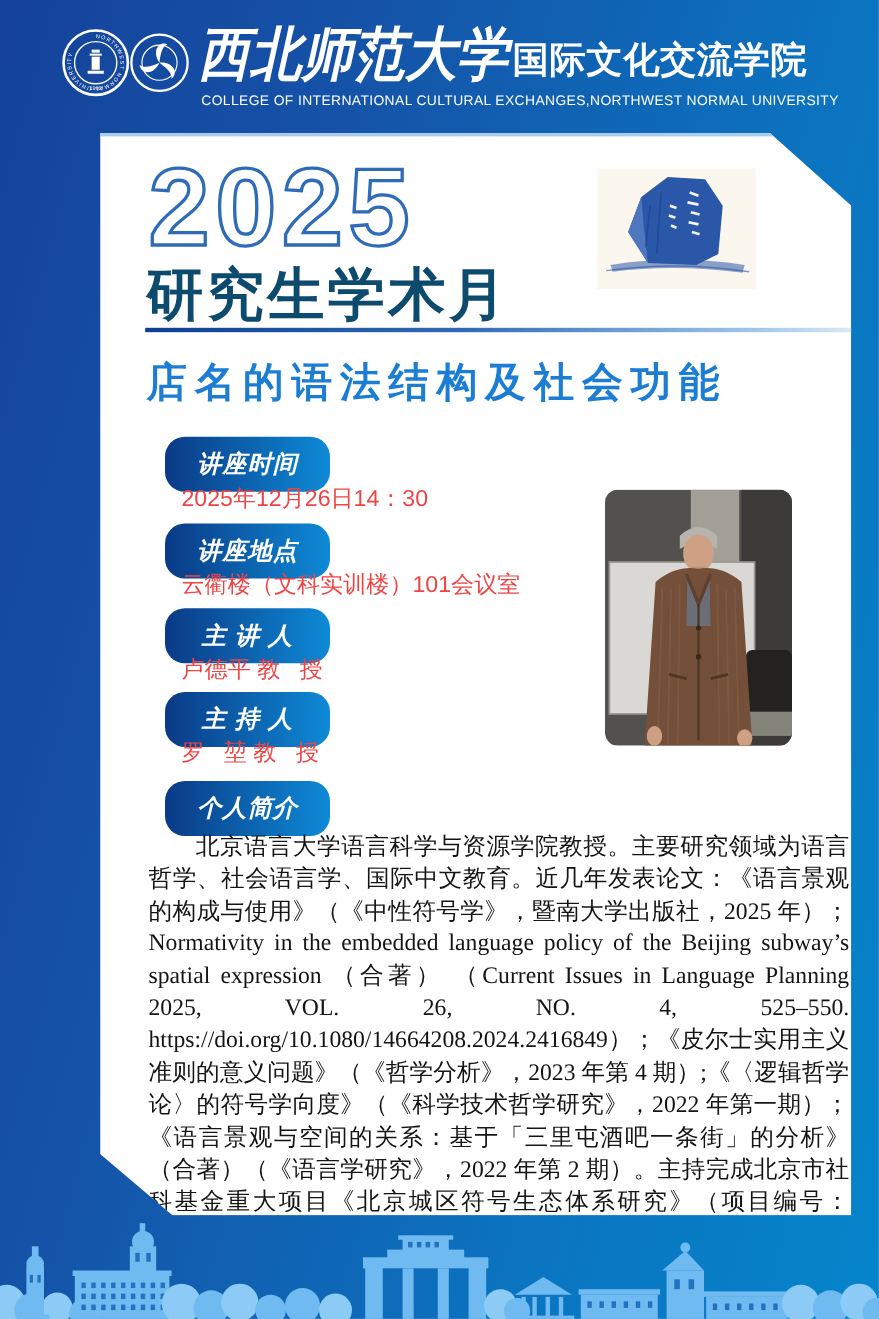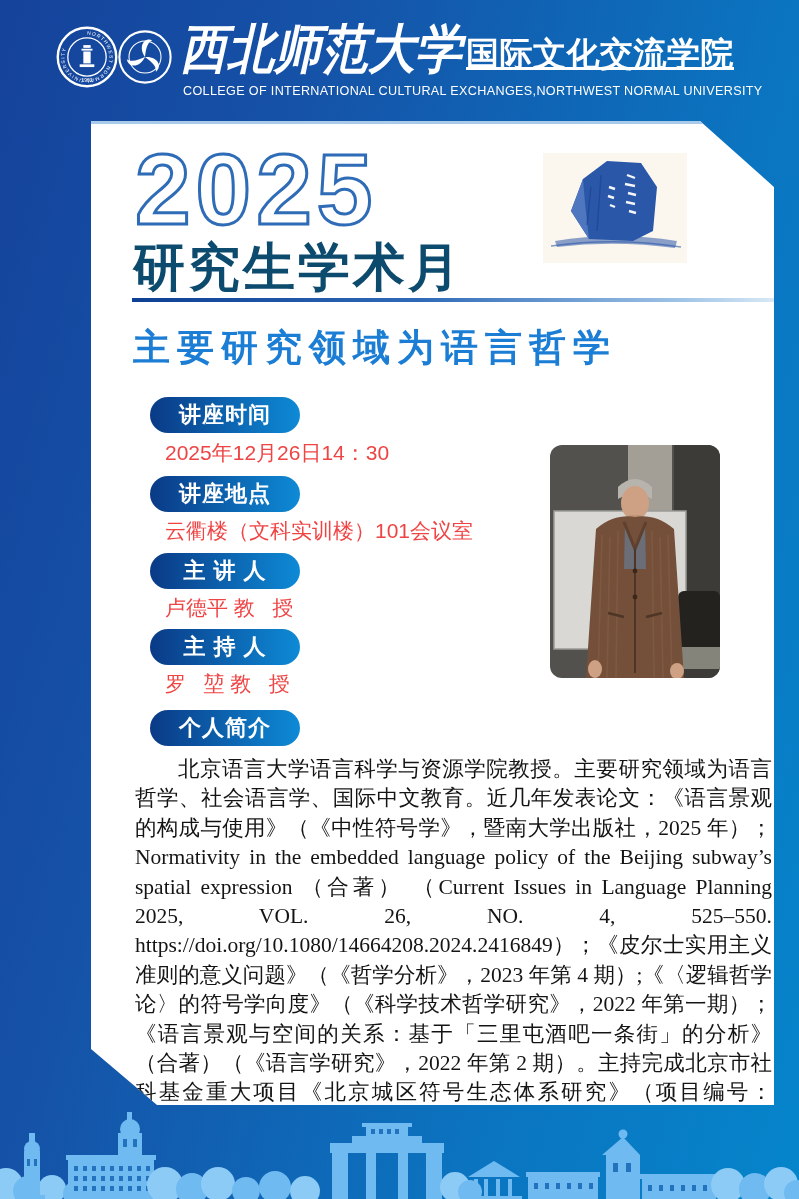--- a/index.html
+++ b/index.html
@@ -5,43 +5,43 @@
   html,body{margin:0;padding:0;}
   .poster{
     position:relative;width:799px;height:1199px;overflow:hidden;
     background:linear-gradient(105deg,#15429b 0%,#1553a8 30%,#0b74c0 70%,#0585cb 100%);
     font-family:"Liberation Sans",sans-serif;
   }
   
   .hdr-logo{position:absolute;}
   .hdr-cnline{position:absolute;left:180px;top:18px;display:flex;align-items:baseline;gap:4px;color:#fff;white-space:nowrap;}
   .uni-cn{font-family:"Liberation Serif",serif;font-style:italic;font-weight:700;font-size:47px;transform:scaleY(1.12);display:inline-block;}
-  .col-cn{font-weight:800;font-size:33px;letter-spacing:0.5px;text-decoration:underline;}
+  .col-cn{font-weight:800;font-size:33px;letter-spacing:0.5px;}
   .hdr-enline{position:absolute;left:183px;top:84px;color:#fff;font-size:12.6px;letter-spacing:0.35px;white-space:nowrap;}
   
   .card{
     position:absolute;left:59px;top:121px;width:683px;height:984px;background:#ffffff;
     clip-path:polygon(0 0,609px 0,683px 66px,683px 984px,66px 984px,0 928px);
     margin-left:32px;
   }
   .card-topline{position:absolute;left:0;top:0;width:612px;height:3px;background:#a9cbe9;}
   .year{
     position:absolute;left:44px;top:18px;font-size:100px;font-weight:600;line-height:1;
     letter-spacing:5px;color:transparent;-webkit-text-stroke:3px #2f6cb7;
   }
   .event{position:absolute;left:42px;top:112px;font-size:52px;font-weight:800;color:#0c4a6e;letter-spacing:3px;}
   .stone{position:absolute;left:452px;top:32px;width:144px;height:110px;}
   .divider{position:absolute;left:41px;top:177px;width:642px;height:4px;
     background:linear-gradient(90deg,#0d3f92 0%,#2f6ab8 45%,#9dc3e6 85%,#d8e8f5 100%);}
   .lecture-title{position:absolute;left:42px;top:202px;font-size:37px;font-weight:700;color:#1b7ed4;letter-spacing:7px;white-space:nowrap;}
   .pill{
-    position:absolute;left:59px;width:150px;height:36px;border-radius:18px;
+    position:absolute;left:59px;width:150px;height:50px;border-radius:18px;
     background:linear-gradient(90deg,#0a3a86 0%,#0e8ad6 100%);
     color:#fff;font-size:22px;font-weight:700;display:flex;align-items:center;justify-content:center;
-    letter-spacing:1px;white-space:pre;
+    letter-spacing:1px;white-space:pre;font-style:italic;
   }
   .pill-time{top:276px;}  .pill-venue{top:355px;}  .pill-speaker{top:432px;}
   .pill-host{top:508px;}  .pill-profile{top:589px;}
   .value{position:absolute;left:74px;font-size:21px;color:#ef4444;white-space:pre;}
   .val-time{top:318px;}  .val-venue{top:396px;}  .val-speaker{top:473px;}  .val-host{top:549px;}
   .photo{position:absolute;left:459px;top:324px;width:170px;height:233px;border-radius:12px;overflow:hidden;}
   .bio{
     position:absolute;left:44px;top:634px;width:637px;
     font-family:"Liberation Serif","DejaVu Serif",serif;
     font-size:21.5px;line-height:29.4px;color:#141414;text-align:justify;text-indent:2em;
@@ -104,21 +104,21 @@
       <path d="M40,26 L28,58 L46,86 L42,50 Z" fill="#4f77c0"></path>
       <path d="M48,34 L44,72 M58,22 L54,78" stroke="#1d4490" stroke-width="1.4" opacity="0.7"></path>
       <g stroke="#fff" stroke-width="2.4" fill="none" opacity="0.95">
         <path d="M84,22 l8,3 M82,31 l10,2 M85,40 l8,2 M83,49 l9,2 M86,58 l7,2"></path>
         <path d="M66,34 l6,2 M65,43 l6,2 M67,52 l5,2"></path>
       </g>
     </svg>
 
     <div class="divider"></div>
 
-    <div class="lecture-title">主要研究领域为语言哲学</div>
+    <div class="lecture-title">店名的语法结构及社会功能</div>
 
     <div class="pill pill-time">讲座时间</div>
     <div class="value val-time">2025年12月26日14：30</div>
 
     <div class="pill pill-venue">讲座地点</div>
     <div class="value val-venue">云衢楼（文科实训楼）101会议室</div>
 
     <div class="pill pill-speaker">主 讲 人</div>
     <div class="value val-speaker">卢德平 教   授</div>
 

